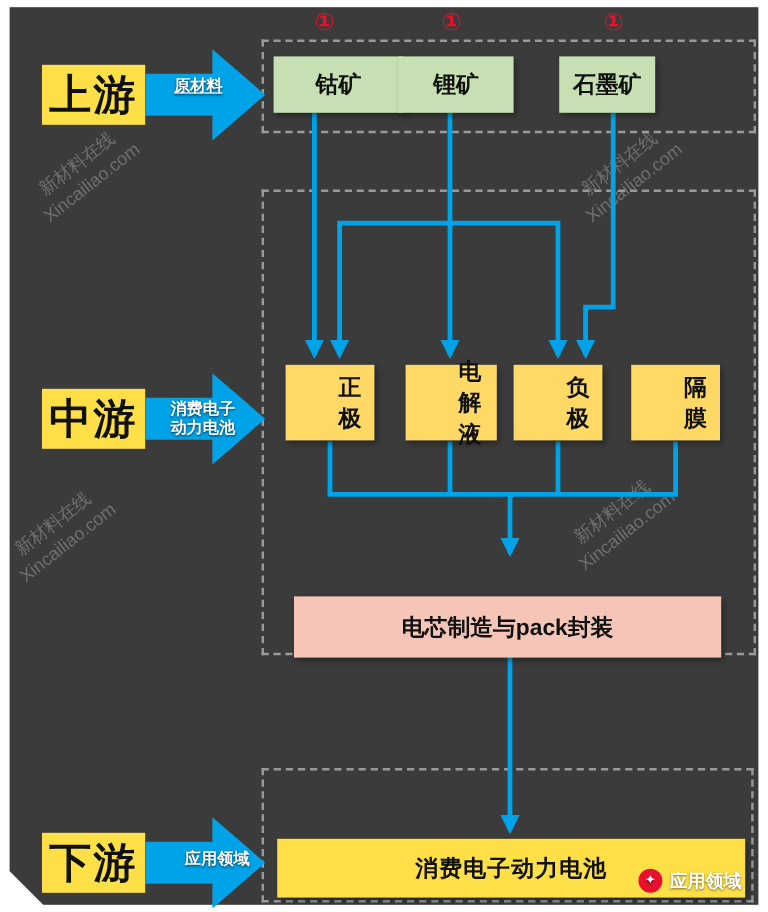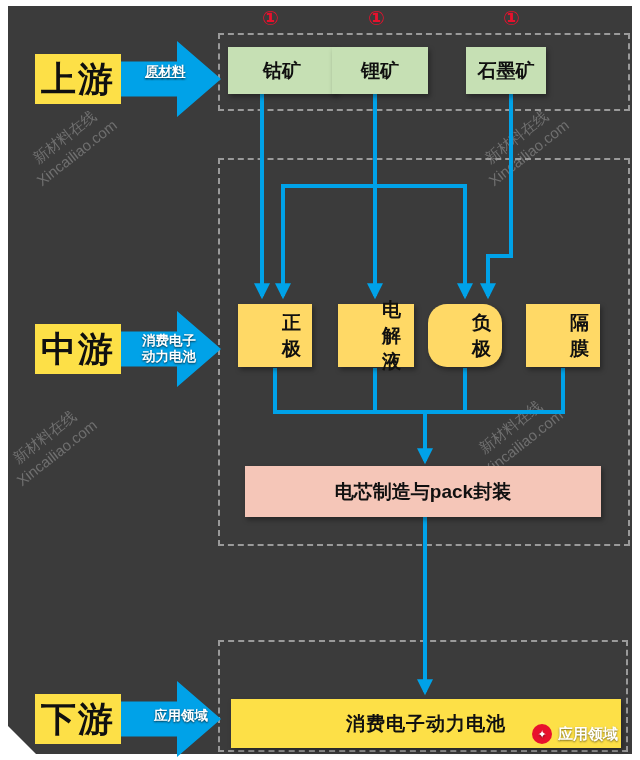--- a/index.html
+++ b/index.html
@@ -42,21 +42,21 @@
   }
   .node {
     position:absolute;
     display:flex; align-items:center; justify-content:center;
     color:#101010; font-weight:bold;
     box-shadow:2px 3px 5px rgba(0,0,0,0.35);
     z-index:4;
   }
   .mineral { background:#c6e0b4; font-size:19px; }
   .comp    { background:#ffd966; font-size:19px;padding-left:44px; }
-  .pack    { background:#f5c6b8; font-size:19px; }
+  .pack    { background:#f5c6b8; font-size:19px;margin-top:31px; }
   .product { background:#fde047; font-size:19px; letter-spacing:1px; }
   .badge {
     position:absolute; color:#e8112d; font-size:20px; font-weight:bold; z-index:5;
   }
   svg.connectors {
     position:absolute; left:0; top:0; width:640px; height:760px; z-index:3;
   }
   svg.connectors polyline, svg.connectors line { stroke:#00a2e8; stroke-width:4; fill:none; }
   .logo {
     position:absolute; right:22px; bottom:16px; z-index:7;
@@ -137,21 +137,21 @@
   <polyline points="425,412 425,461" marker-end="url(#ah)"></polyline>
   <polyline points="425,517 425,692" marker-end="url(#ah)"></polyline>
 </svg>
 
 <div class="node mineral" style="left:228px; top:47px; width:108px; height:47px;">钴矿</div>
 <div class="node mineral" style="left:332px; top:47px; width:96px; height:47px;">锂矿</div>
 <div class="node mineral" style="left:466px; top:47px; width:80px; height:47px;">石墨矿</div>
 
 <div class="node comp" style="left:238px; top:304px; width:74px; height:63px;">正极</div>
 <div class="node comp" style="left:338px; top:304px; width:76px; height:63px;">电解液</div>
-<div class="node comp" style="left:428px; top:304px; width:74px; height:63px;border-radius:19px;">负极</div>
+<div class="node comp" style="left:428px; top:304px; width:74px; height:63px;">负极</div>
 <div class="node comp" style="left:526px; top:304px; width:74px; height:63px;">隔膜</div>
 
 <div class="node pack" style="left:245px; top:466px; width:356px; height:51px;">电芯制造与pack封装</div>
 
 <div class="node product" style="left:231px; top:699px; width:390px; height:49px;">消费电子动力电池</div>
 
 <div class="logo">
   <span class="logo-circle">✦</span>
   <span>应用领域</span>
 </div>

